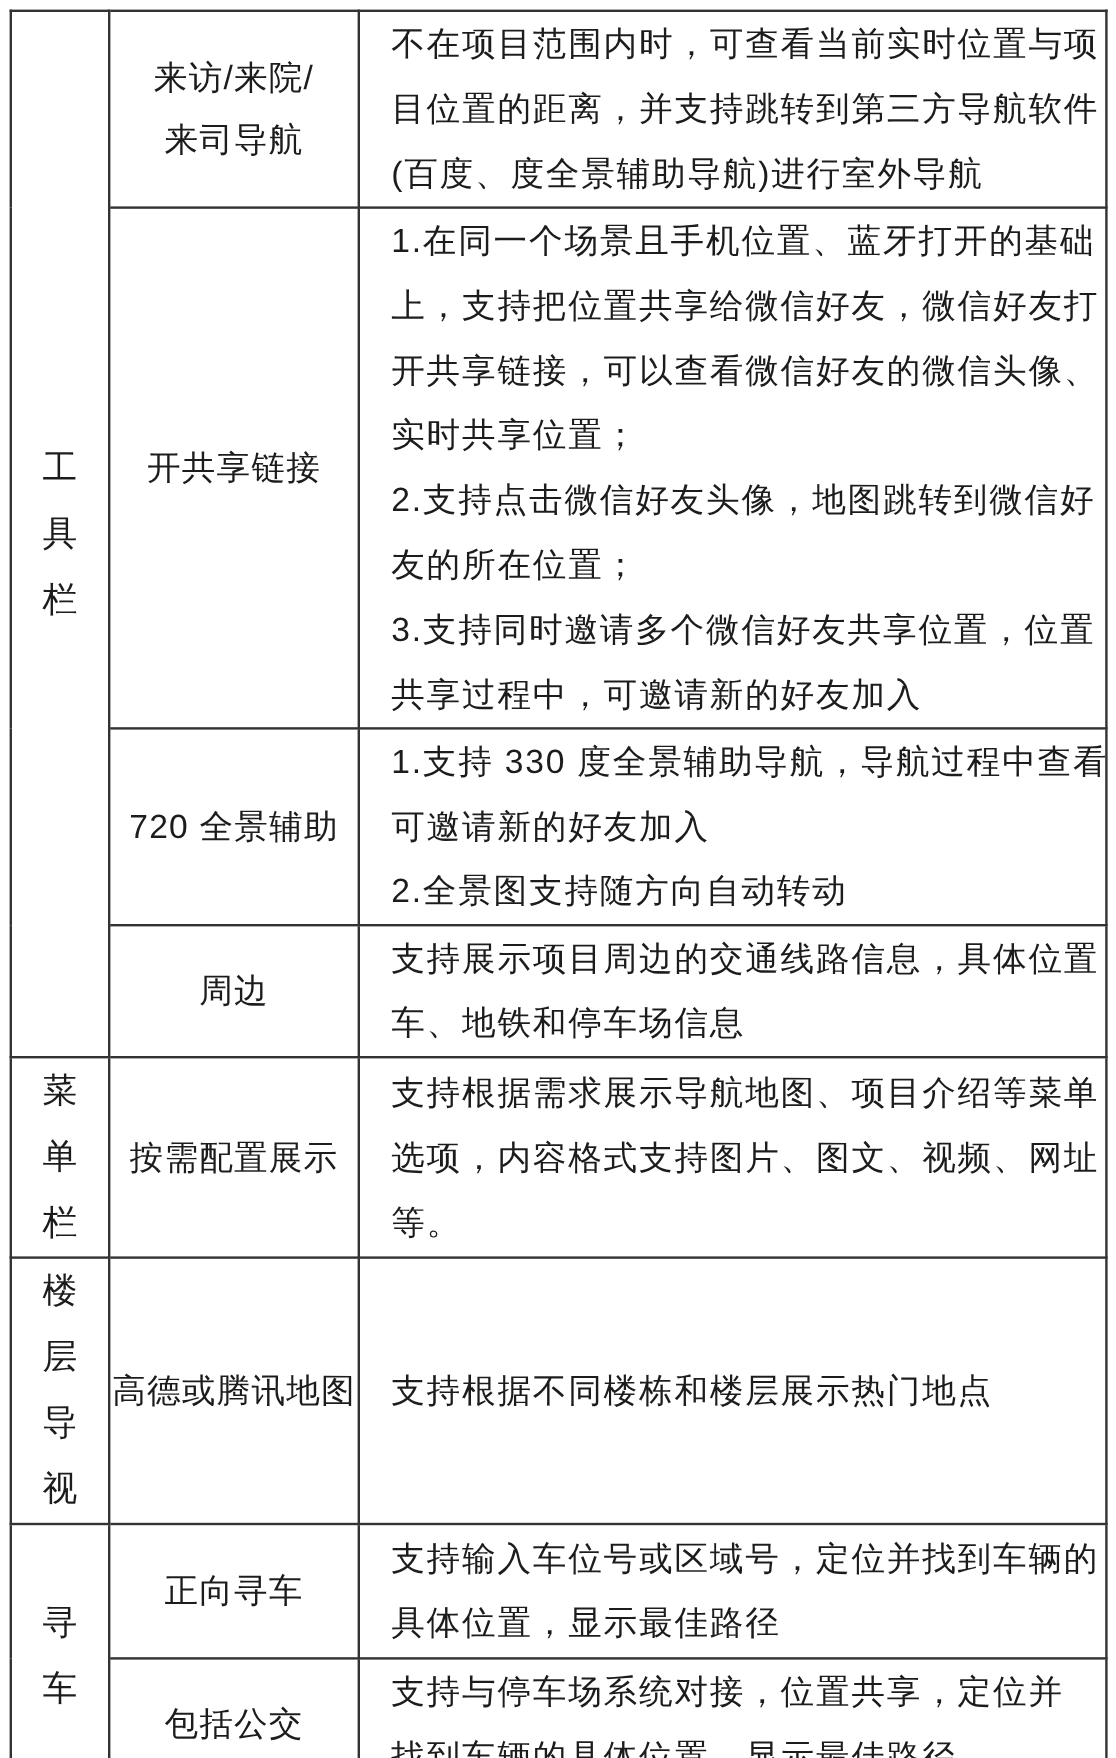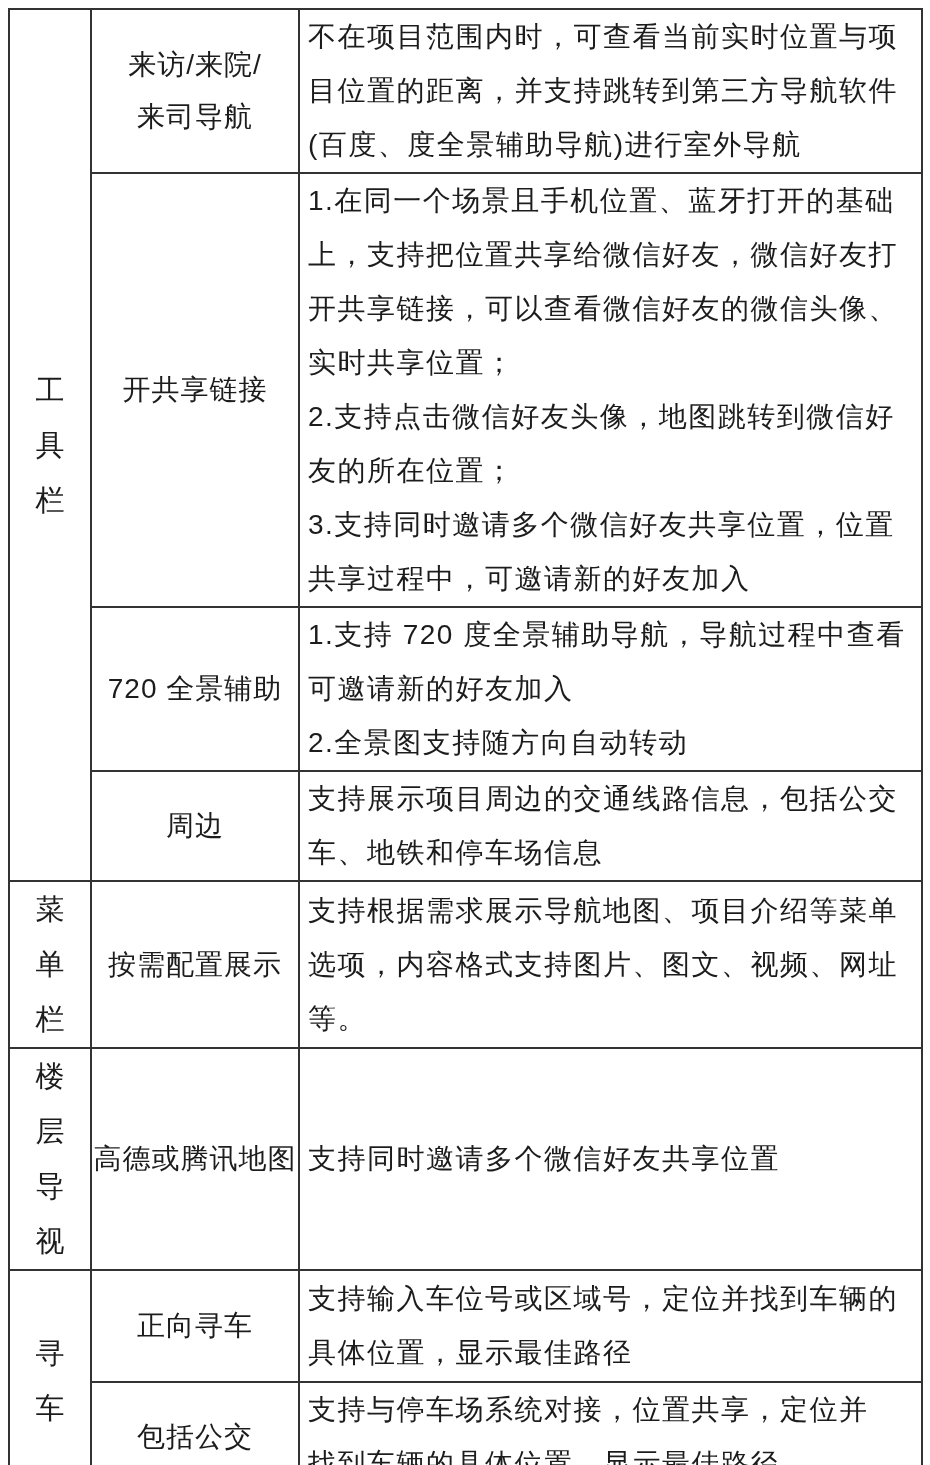--- a/index.html
+++ b/index.html
@@ -47,21 +47,21 @@
     font-size: 28px;
     line-height: 52px;
     letter-spacing: 1px;
   }
   td.feat div { white-space: nowrap; }
   
   td.desc {
     font-size: 28px;
     line-height: 54px;
     letter-spacing: 1.5px;
-    padding-left: 8px;
+    padding-left: 26px;
     padding-right: 6px;
     text-align: left;
   }
   td.desc div { white-space: nowrap; }
   
   tr.r1 { height: 160px; }
   tr.r2 { height: 429px; }
   tr.r3 { height: 161px; }
   tr.r4 { height: 109px; }
   tr.r5 { height: 160px; }
@@ -122,35 +122,35 @@
         </td>
       </tr>
       <tr class="r3">
         <td class="feat">
           <div>
               <div>720 全景辅助</div>
             </div>
         </td>
         <td class="desc">
           <div>
-              <div>1.支持 720 度全景辅助导航，导航过程中查看</div>
+              <div>1.支持 330 度全景辅助导航，导航过程中查看</div>
               <div>可邀请新的好友加入</div>
               <div>2.全景图支持随方向自动转动</div>
             </div>
         </td>
       </tr>
       <tr class="r4">
         <td class="feat">
           <div>
               <div>周边</div>
             </div>
         </td>
         <td class="desc">
           <div>
-              <div>支持展示项目周边的交通线路信息，包括公交</div>
+              <div>支持展示项目周边的交通线路信息，具体位置</div>
               <div>车、地铁和停车场信息</div>
             </div>
         </td>
       </tr>
       <tr class="r5">
         <td class="cat">
           <div class="cat-text">
               <div>菜</div>
               <div>单</div>
               <div>栏</div>
@@ -178,21 +178,21 @@
               <div>视</div>
             </div>
         </td>
         <td class="feat">
           <div>
               <div>高德或腾讯地图</div>
             </div>
         </td>
         <td class="desc">
           <div>
-              <div>支持同时邀请多个微信好友共享位置</div>
+              <div>支持根据不同楼栋和楼层展示热门地点</div>
             </div>
         </td>
       </tr>
       <tr class="r7">
         <td class="cat" rowspan="2">
           <div class="cat-text">
               <div>寻</div>
               <div>车</div>
             </div>
         </td>

